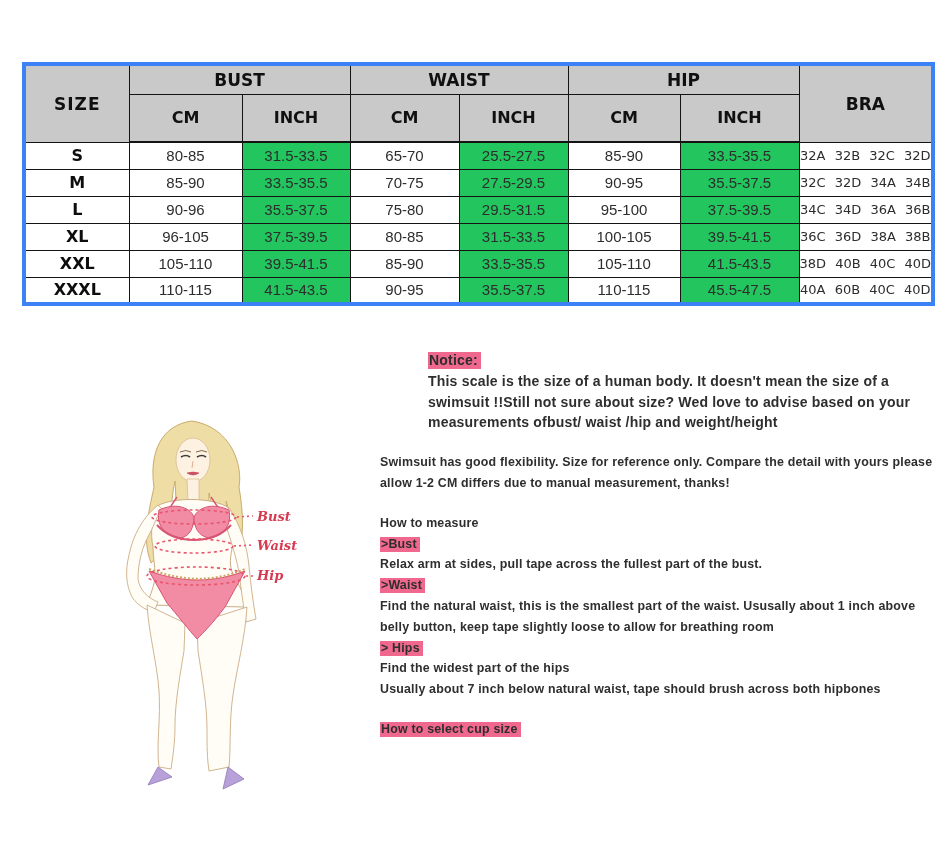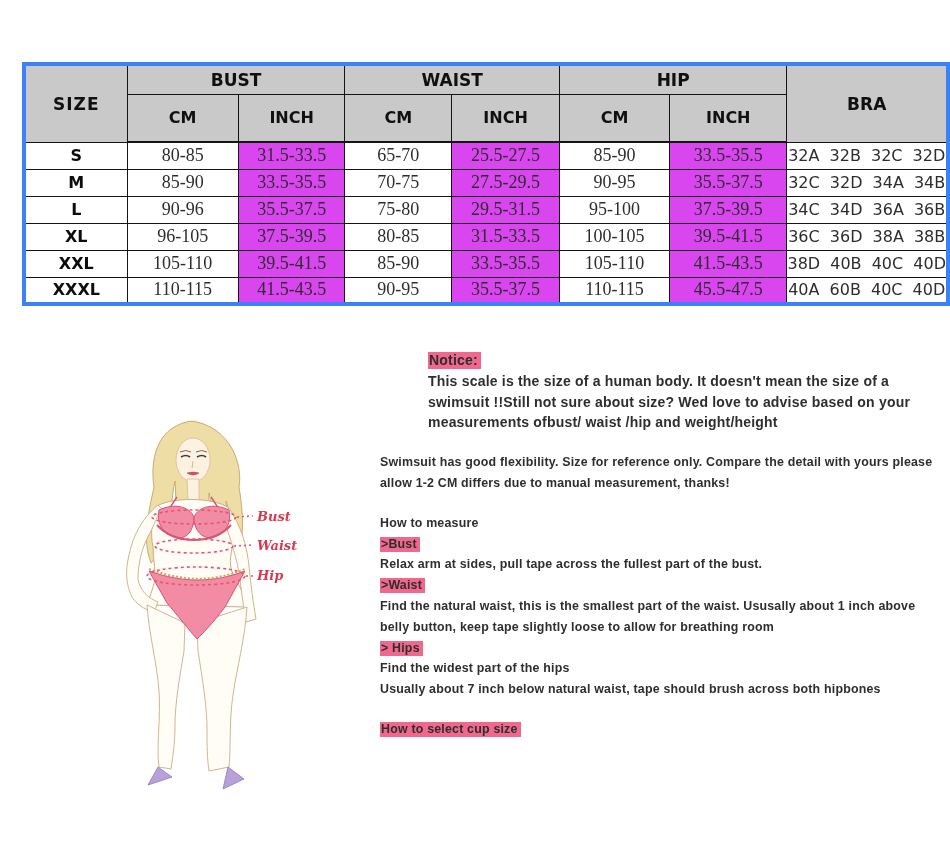--- a/index.html
+++ b/index.html
@@ -19,27 +19,27 @@
   .size-table th, .size-table td {
     border:1px solid #141414; text-align:center; vertical-align:middle;
     overflow:hidden; white-space:nowrap;
   }
   .size-table thead th { background:#c9c9c9; color:#101010; font-weight:600; }
   .size-table thead tr.h1 th { font-size:17px; height:30px; }
   .size-table thead tr.h2 th { font-size:16px; height:48px; border-bottom:2px solid #141414; }
   .size-table thead th.th-size { font-size:18px; letter-spacing:1px; }
   .size-table thead th.th-bra  { font-size:17px; }
   .size-table tbody tr { height:27px; }
-  .size-table td { font-family:Liberation Serif, serif; font-size:18px; color:#2d2d2d; background:#ffffff; }
+  .size-table td { font-family:Liberation Sans, sans-serif; font-size:15px; color:#2d2d2d; background:#ffffff; }
   .size-table td.col-size {
     font-family:"DejaVu Sans", sans-serif; font-weight:bold; font-size:16px; color:#0d0d0d;
   }
-  .size-table td.col-inch { background:#d946ef; }
+  .size-table td.col-inch { background:#22c55e; }
   .size-table td.col-bra {
-    font-family:"DejaVu Sans", sans-serif; font-size:16px; color:#2d2d2d; word-spacing:5px;
+    font-family:"DejaVu Sans", sans-serif; font-size:13px; color:#2d2d2d; word-spacing:5px;
   }
 
   
   .notes { position:absolute; left:380px; top:350px; width:560px; }
   .note-line {
     font-family:"Liberation Sans", sans-serif; font-weight:bold;
     font-size:12.4px; line-height:20.8px; color:#2e2e2e; letter-spacing:0.2px;
     white-space:nowrap;
   }
   .note-line.lg { font-size:14px;margin-left:48px; }

